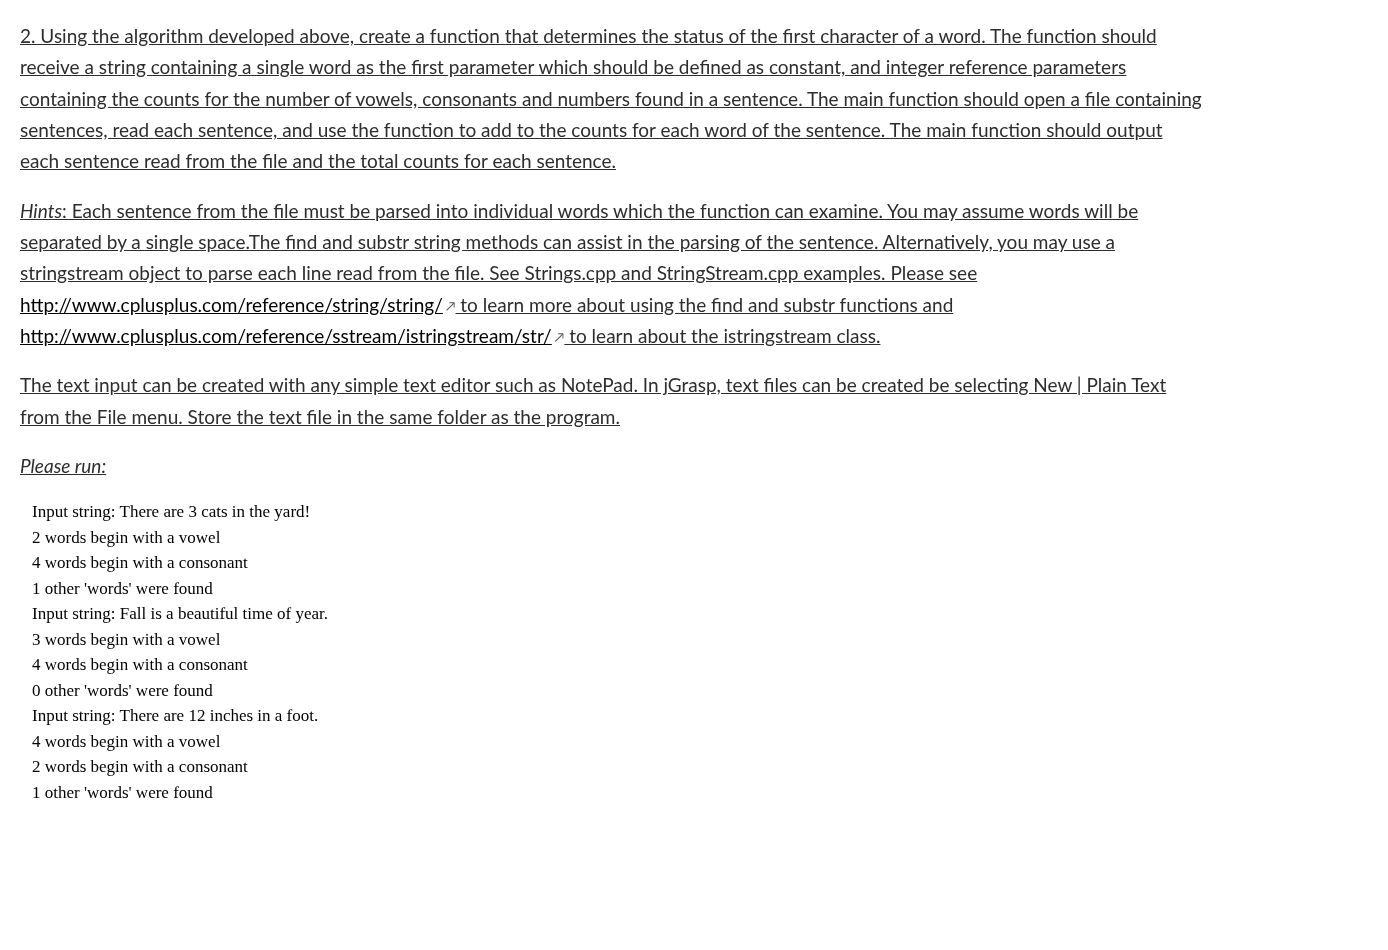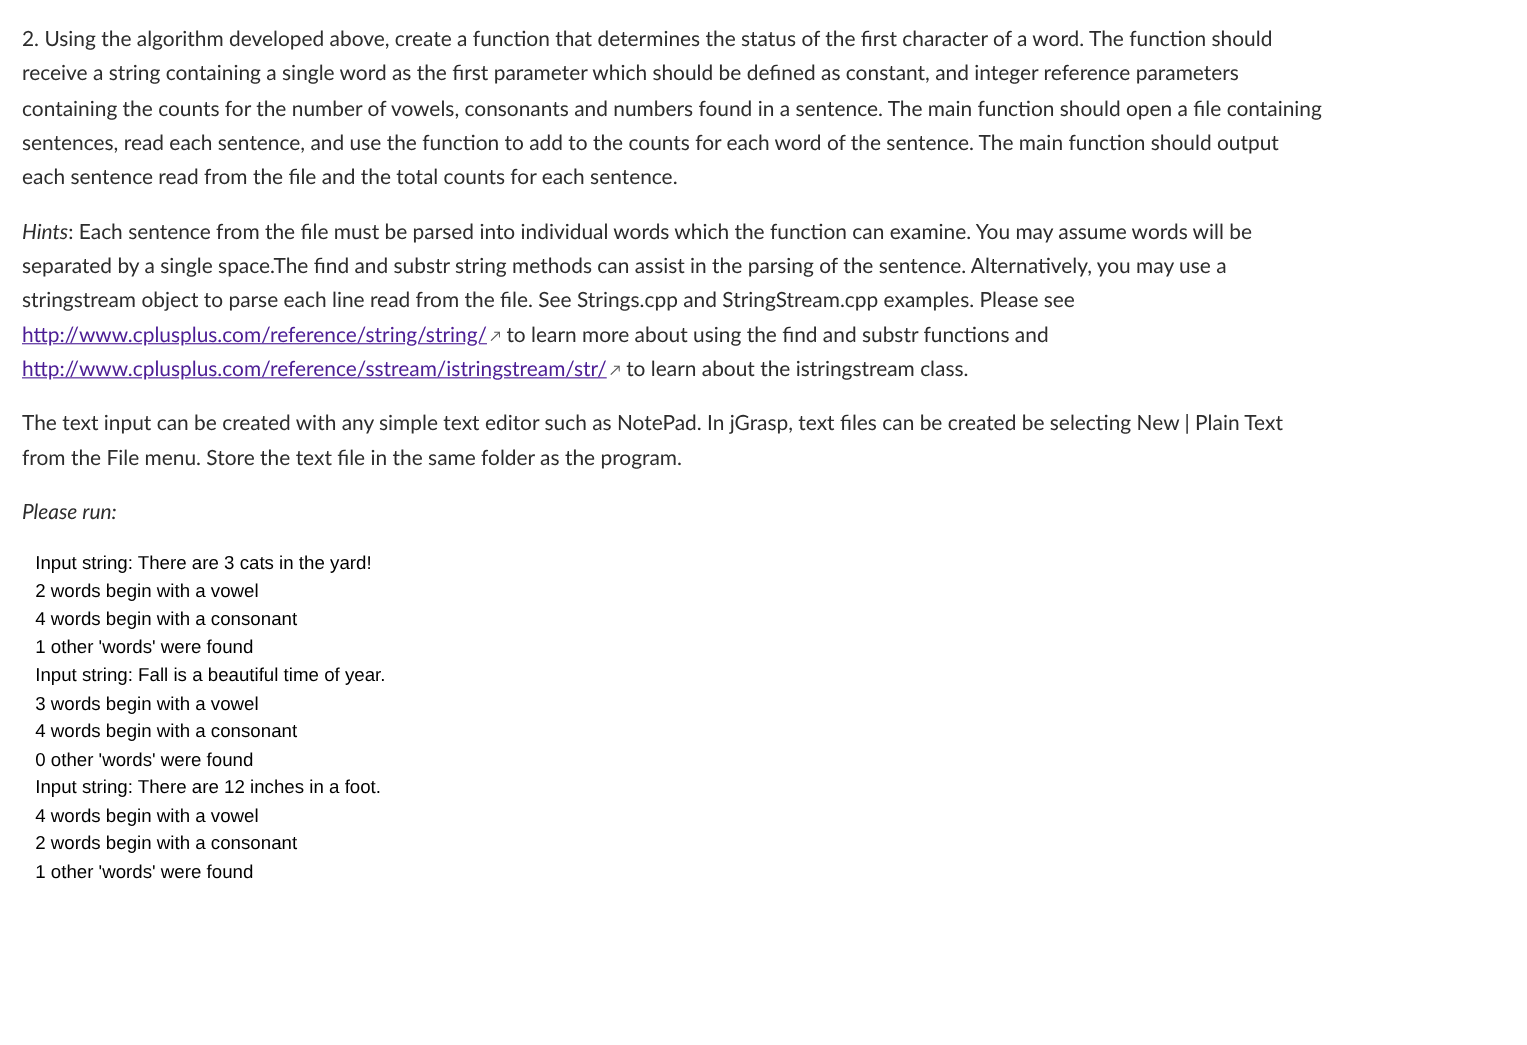--- a/index.html
+++ b/index.html
@@ -7,39 +7,40 @@
       font-size: 19px;
       color: #2d2d2d;
       line-height: 1.65;
       margin: 0;
       padding: 20px 20px 20px 20px;
       background: #ffffff;
       max-width: 1200px;
     }
     p {
       margin: 0 15px 18px 0;
+      text-decoration: underline;
     }
     .italic {
       font-style: italic;
     }
     a {
-      color: #4c1d95;
+      color: #000000;
       text-decoration: underline;
     }
     .ext-icon {
       display: inline-block;
       font-size: 13px;
       color: #555;
       margin-left: 3px;
       vertical-align: baseline;
       position: relative;
       top: -1px;
     }
     pre {
-      font-family: Liberation Sans, sans-serif;
+      font-family: Liberation Serif, serif;
       font-size: 17px;
       line-height: 1.5;
       white-space: pre;
       margin: 0;
       padding-left: 12px;
       color: #000;
     }
   </style>
 </head>
 <body>

